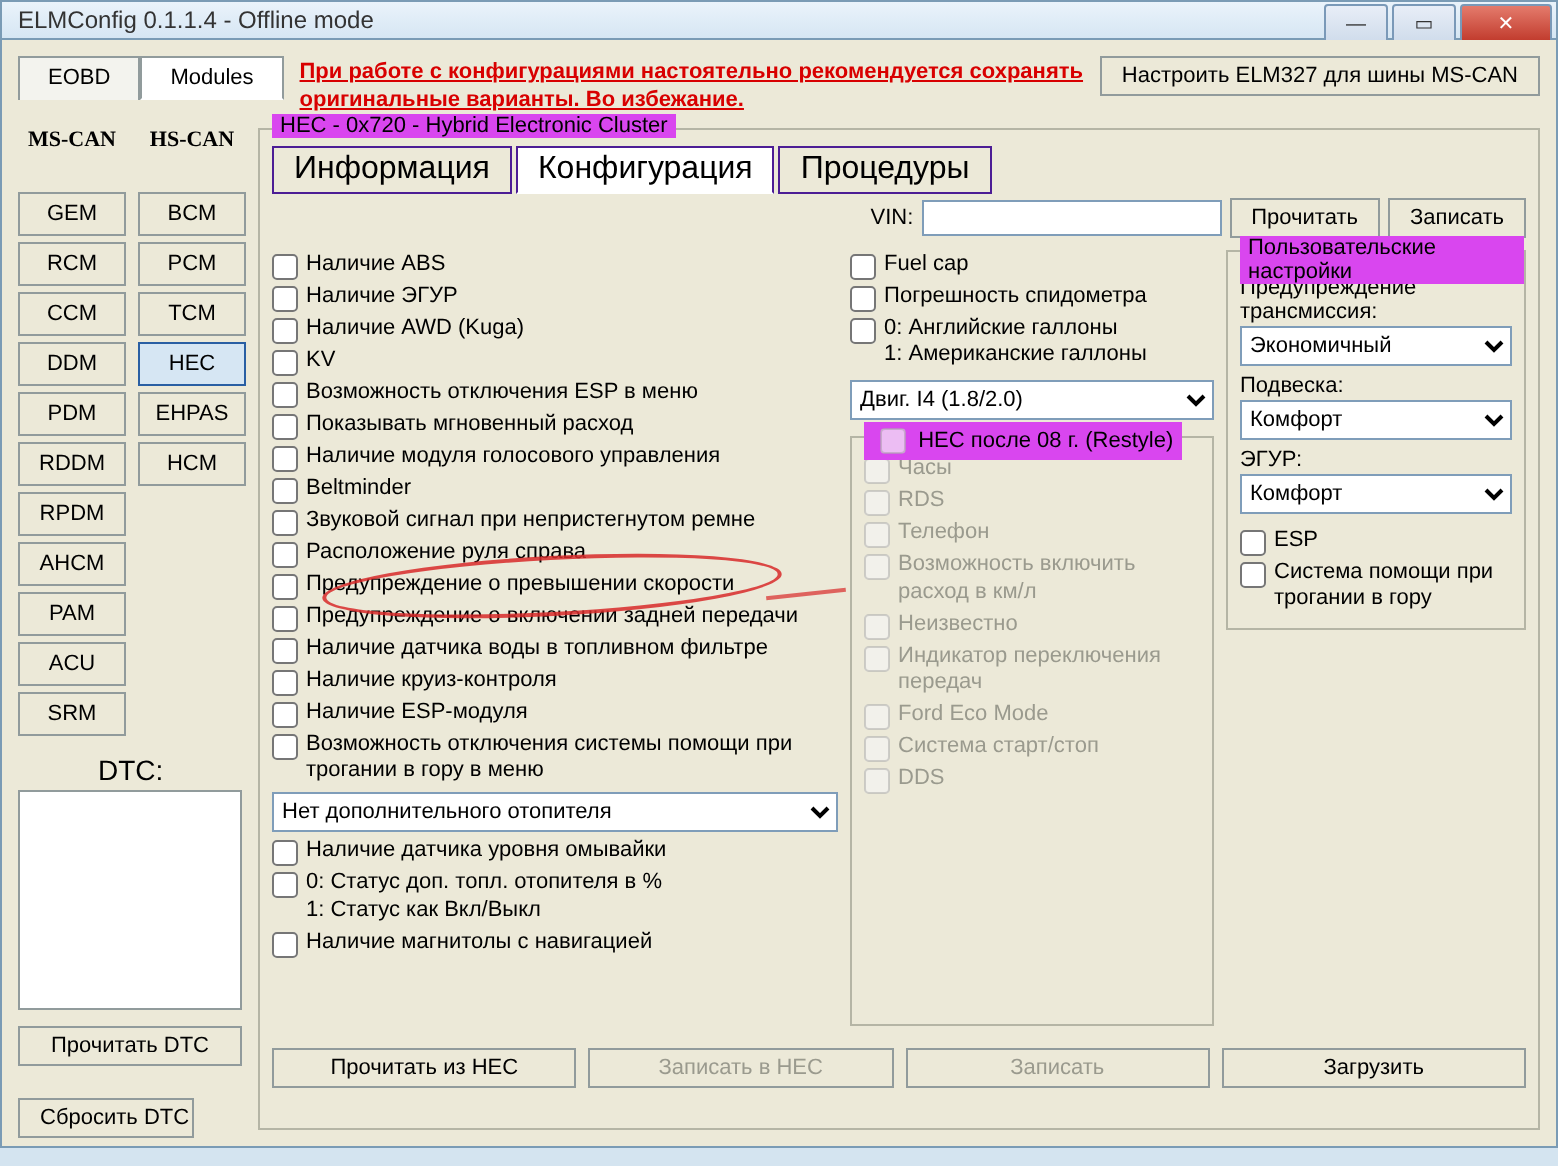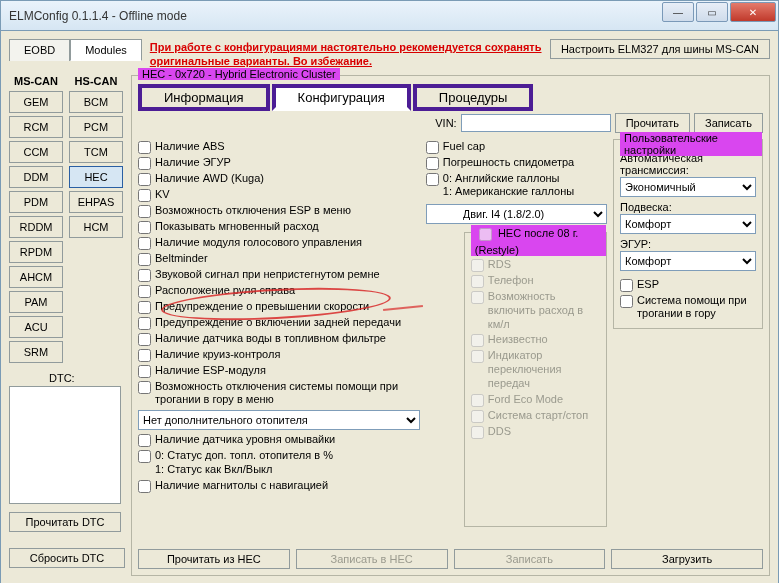--- a/index.html
+++ b/index.html
@@ -6,21 +6,21 @@
   body {
     margin: 0;
     font-family: Tahoma, Verdana, sans-serif;
     font-size: 11px;
     background: #d4e4f0;
     width: 779px;
     height: 583px;
     overflow: hidden;
   }
   .titlebar {
-    height: 31px;
+    height: 20px;
     background: linear-gradient(#eaf3fb, #d6e6f3);
     border: 1px solid #7a9bb5;
     display: flex;
     align-items: center;
     padding-left: 8px;
     position: relative;
   }
   .titlebar .title { color: #333; font-size: 12px; }
   .winbtns { position: absolute; right: 2px; top: 1px; display: flex; gap: 2px; }
   .winbtn {
@@ -76,32 +76,32 @@
   .body {
     display: flex;
     gap: 6px;
     height: 505px;
   }
   .sidecol {
     display: flex;
     flex-direction: column;
     align-items: center;
   }
-  .sidecol .head { font-weight: bold; margin-bottom: 4px; font-size: 11px; }
+  .sidecol .head { font-weight: bold; margin-bottom: 20px; font-size: 11px; font-family: Liberation Serif, serif; }
   .sidebtn {
     width: 54px;
     text-align: center;
     padding: 4px 0;
     border: 1px solid #919b9c;
     background: #ece9d8;
     margin-bottom: 3px;
     font-size: 11px;
   }
   .sidebtn.active { border: 1px solid #2a5fa3; background: #d6e6f3; }
-  .dtc-label { margin-top: 6px; font-size: 11px; padding-left: 40px; }
+  .dtc-label { margin-top: 6px; font-size: 14px; padding-left: 40px; }
   .dtc-box {
     width: 112px; height: 118px;
     background: #fff; border: 1px solid #919b9c;
     margin-top: 2px;
   }
   .mainframe {
     flex: 1;
     border: 1px solid #919b9c;
     padding: 4px 6px 6px 6px;
     position: relative;
@@ -115,24 +115,24 @@
   }
   .groupbox > .legend {
     position: absolute;
     top: -8px; left: 6px;
     background: #d946ef;
     padding: 0 4px;
     font-size: 11px;
   }
   .htabs { display: flex; align-items: center; gap: 2px; margin-bottom: 6px; flex-wrap: wrap; }
   .htab {
-    border: 4px solid #4c1d95;
-    padding: 2px 22px;
+    border: 1px solid #4c1d95;
+    padding: 2px 10px;
     background: #ece9d8;
-    font-size: 13px;
+    font-size: 16px;
   }
   .htab.active { background: #fff; border-bottom-color: #fff; }
   .vinrow { display: flex; align-items: center; gap: 4px; margin-left: auto; }
   .vinrow input { width: 150px; height: 18px; border: 1px solid #7f9db9; font-size: 11px; }
   .cfgbody { display: flex; gap: 6px; height: 392px; }
   .col { display: flex; flex-direction: column; }
   .colA { flex: 1.4; overflow: hidden; }
   .colB { flex: 0.9; }
   .colC { width: 150px; }
   .chk { display: flex; align-items: flex-start; gap: 4px; padding: 1px 0; font-size: 11px; line-height: 1.25; }
@@ -140,21 +140,21 @@
   .chk.disabled { color: #9a9a8e; }
   select, .combo {
     border: 1px solid #7f9db9;
     background: #fff;
     font-size: 11px;
     height: 20px;
     width: 100%;
   }
   .fieldlabel { font-size: 11px; margin-top: 4px; margin-bottom: 1px; }
   .bottomrow {
-    display: flex; gap: 6px; margin-top: 18px; justify-content: space-between;
+    display: flex; gap: 6px; margin-top: 7px; justify-content: space-between;
   }
   .bottomrow .btn { flex: 1; }
   .btn.disabled { color: #9a9a8e; }
   .annot {
     position: absolute;
     left: 160px; top: 258px;
     width: 230px; height: 30px;
     border: 2px solid #d82a2a;
     border-radius: 50%;
     pointer-events: none;
@@ -217,21 +217,21 @@
           <div class="sidebtn">PCM</div>
           <div class="sidebtn">TCM</div>
           <div class="sidebtn active">HEC</div>
           <div class="sidebtn">EHPAS</div>
           <div class="sidebtn">HCM</div>
         </div>
       </div>
       <div class="dtc-label">DTC:</div>
       <div class="dtc-box"></div>
       <button class="btn" style="margin-top:8px;width:112px;">Прочитать DTC</button>
-      <button class="btn" style="margin-top:16px;width:116px;">Сбросить DTC</button>
+      <button class="btn" style="margin-top:16px;width:88px;">Сбросить DTC</button>
     </div>
 
     <div class="mainframe groupbox">
       <span class="legend">HEC - 0x720 - Hybrid Electronic Cluster</span>
 
       <div class="htabs">
         <div class="htab">Информация</div>
         <div class="htab active">Конфигурация</div>
         <div class="htab">Процедуры</div>
         <div class="vinrow">
@@ -334,23 +334,23 @@
             </label>
           <label class="chk">
               <input type="checkbox" style="">
               <span>Погрешность спидометра</span>
             </label>
           <label class="chk">
               <input type="checkbox" style="">
               <span style="white-space:pre-line">0: Английские галлоны
 1: Американские галлоны</span>
             </label>
-          <select style="margin-top:4px;padding-left:32px;"><option>Двиг. I4 (1.8/2.0)</option></select>
-
-          <div class="groupbox" style="margin-top:8px;flex:1;margin-left:38px;">
+          <select style="margin-top:4px;"><option>Двиг. I4 (1.8/2.0)</option></select>
+
+          <div class="groupbox" style="margin-top:8px;flex:1;">
             <span class="legend"><input type="checkbox" disabled="" style="vertical-align: middle;"> <span>HEC после 08 г. (Restyle)</span></span>
             <label class="chk disabled">
                 <input type="checkbox" disabled="" style="">
                 <span>Часы</span>
               </label>
             <label class="chk disabled">
                 <input type="checkbox" disabled="" style="">
                 <span>RDS</span>
               </label>
             <label class="chk disabled">
@@ -380,21 +380,21 @@
             <label class="chk disabled">
                 <input type="checkbox" disabled="" style="">
                 <span>DDS</span>
               </label>
           </div>
         </div>
 
         <div class="col colC">
           <div class="groupbox" style="flex:0 0 auto;">
             <span class="legend">Пользовательские настройки</span>
-            <div class="fieldlabel">Автоматическая трансмиссия:</div>
+            <div class="fieldlabel">Предупреждение трансмиссия:</div>
             <select><option>Экономичный</option></select>
             <div class="fieldlabel">Подвеска:</div>
             <select><option>Комфорт</option></select>
             <div class="fieldlabel">ЭГУР:</div>
             <select><option>Комфорт</option></select>
             <label class="chk" style="margin-top:6px;">
                 <input type="checkbox" style="">
                 <span>ESP</span>
               </label>
             <label class="chk">

